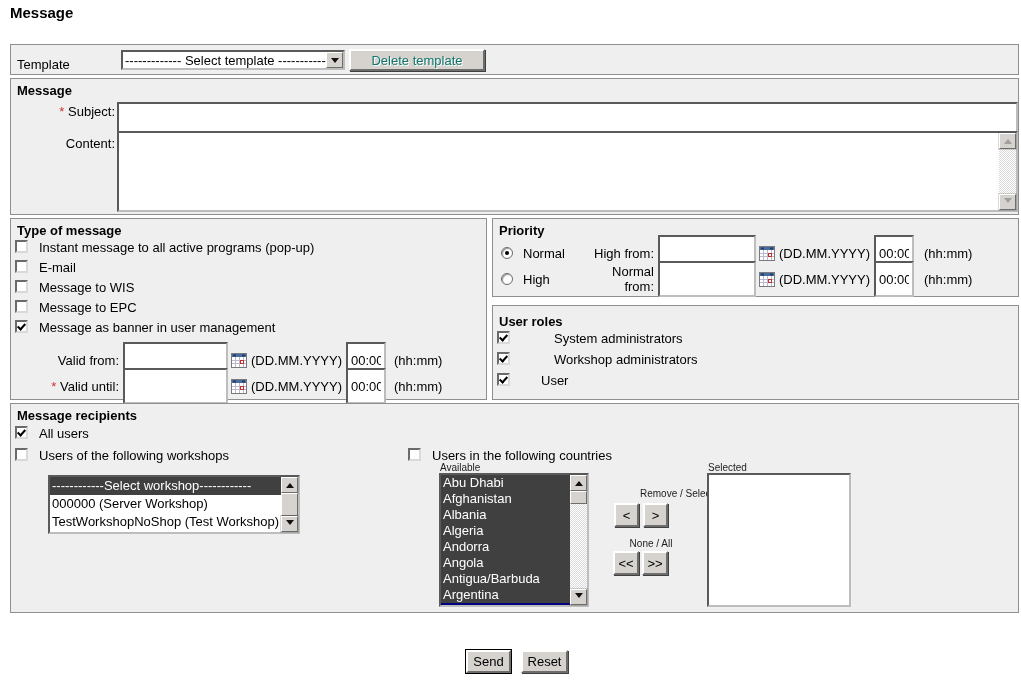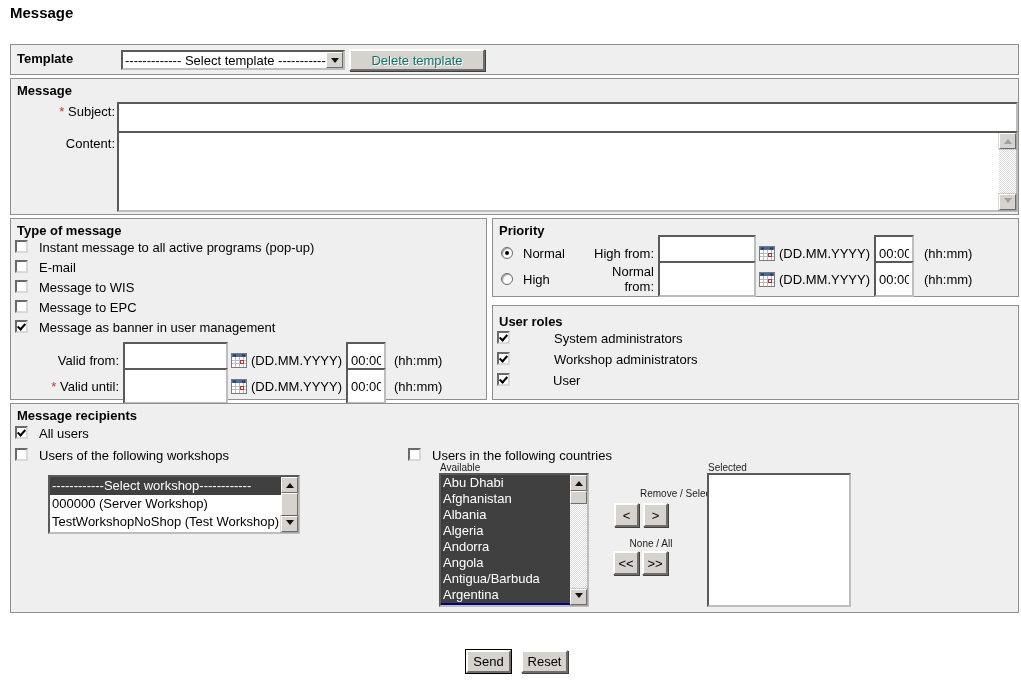--- a/index.html
+++ b/index.html
@@ -86,21 +86,21 @@
   .mini-btn { position:absolute; width:25px; height:24px; }
 </style>
 </head>
 <body>
 
 <div id="screen">
 
   <div class="page-title">Message</div>
 
   <div class="box" style="left:10px; top:44px; width:1009px; height:31px;">
-    <span style="position:absolute; left:6px; top:6px; font-weight:bold;">Template</span>
+    <span style="position:absolute; left:6px; top:12px; font-weight:normal;">Template</span>
     <div class="select" style="left:110px; top:5px; width:224px;">
       <span class="sel-text">------------- Select template -------------</span>
       <span class="sel-btn">
           <span class="tri-down"></span>
         </span>
     </div>
     <button class="btn disabled" style="position:absolute; left:338px; top:4px; width:136px; height:22px;">Delete template</button>
   </div>
 
   <div class="box" style="left:10px; top:78px; width:1009px; height:137px;">
@@ -222,21 +222,21 @@
     <div class="chk-row" style="height:21px;">
       <span class="cb checked"></span>
       <span style="margin-left:33px;">System administrators</span>
     </div>
     <div class="chk-row" style="height:21px;">
       <span class="cb checked"></span>
       <span style="margin-left:33px;">Workshop administrators</span>
     </div>
     <div class="chk-row" style="height:21px;">
       <span class="cb checked"></span>
-      <span style="margin-left:32px;">User</span>
+      <span style="margin-left:20px;">User</span>
     </div>
   </div>
 
   <div class="box" style="left:10px; top:403px; width:1009px; height:210px;">
     <div class="box-header">Message recipients</div>
 
     <div class="chk-row" style="position:absolute; left:0; top:22px;">
       <span class="cb checked"></span>
       <span>All users</span>
     </div>

